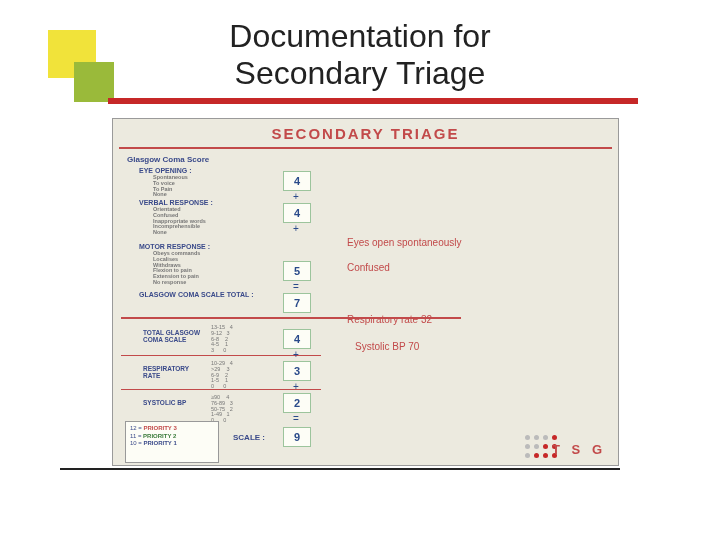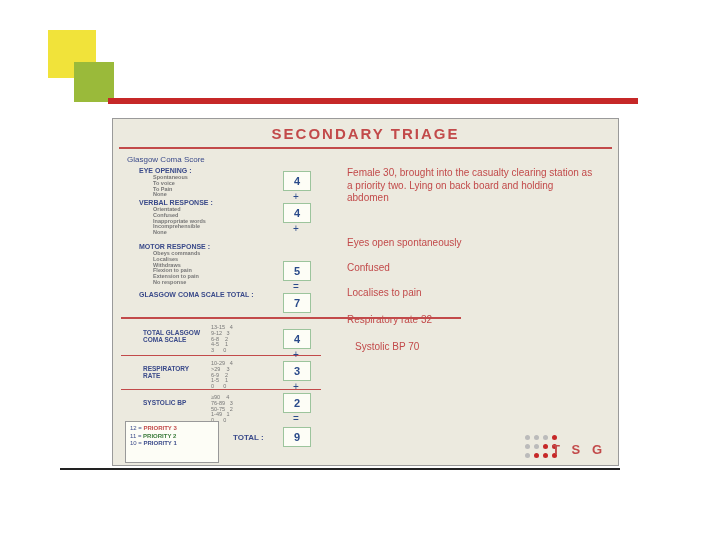--- a/index.html
+++ b/index.html
@@ -81,21 +81,21 @@
     text-align: center;
     color: #c24a4a;
     letter-spacing: 2px;
     font-size: 15px;
     font-weight: bold;
   }
 
   .gcs-head {
     position: absolute;
     color: #3a4a8a;
-    font-weight: normal;
+    font-weight: bold;
     font-size: 8px;
     top: 36px;
     left: 14px;
   }
   .sub-label {
     position: absolute;
     color: #3a4a8a;
     font-weight: bold;
     font-size: 7px;
     left: 26px;
@@ -253,20 +253,24 @@
     margin-top:20px;
   }
 </style>
 </head>
 <body>
 
 <div class="slide">
   <div class="sq-yellow"></div>
   <div class="sq-green"></div>
 
+  <div class="title">
+    <span>Documentation for</span><br>
+    <span>Secondary Triage</span>
+  </div>
   <div class="red-bar"></div>
 
   <div class="sheet">
     <div class="sheet-title">SECONDARY TRIAGE</div>
 
     <div class="gcs-head">Glasgow Coma Score</div>
 
     <div class="sub-label eye">
       <span>EYE OPENING :</span>
       <div class="scale-items">Spontaneous
@@ -294,24 +298,22 @@
     <div class="sub-label gtot">GLASGOW COMA SCALE TOTAL :</div>
 
     <div class="value-box vx vb-eye">4</div>
     <div class="op vx op-eye">+</div>
     <div class="value-box vx vb-verbal">4</div>
     <div class="op vx op-verbal">+</div>
     <div class="value-box vx vb-motor">5</div>
     <div class="op vx op-motor">=</div>
     <div class="value-box vx vb-gcs">7</div>
 
-    <div class="scenario">Female 30, brought into the casualty clearing station as a priority two. Lying on back board and holding abdomen</div>
     <div class="obs-list obs1">Eyes open spontaneously</div>
     <div class="obs-list obs2">Confused</div>
-    <div class="obs-list obs3">Localises to pain</div>
     <div class="obs-list obs4">Respiratory rate 32</div>
     <div class="obs-list obs5">Systolic BP 70</div>
 
     <div class="sep1"></div>
 
     <div class="row-label rl1">TOTAL GLASGOW COMA SCALE</div>
     <div class="row-scale rs1">13-15   4
 9-12   3
 6-8    2
 4-5    1
@@ -331,21 +333,21 @@
 1-49   1
 0      0</div>
 
     <div class="value-box vx vb2-1">4</div>
     <div class="op vx op2-1">+</div>
     <div class="value-box vx vb2-2">3</div>
     <div class="op vx op2-2">+</div>
     <div class="value-box vx vb2-3">2</div>
     <div class="op vx op2-3">=</div>
     <div class="value-box vx vb2-t">9</div>
-    <div class="total-label">TOTAL :</div>
+    <div class="total-label">SCALE :</div>
 
     <div class="key-box">
       <div><span>12  =</span> <span class="p3">PRIORITY 3</span></div>
       <div><span>11  =</span> <span class="p2">PRIORITY 2</span></div>
       <div><span>10  =</span> <span class="p1">PRIORITY 1</span></div>
     </div>
 
     <div class="tsg-dots">
       <span class="d-gray"></span>
         <span class="d-gray"></span>

